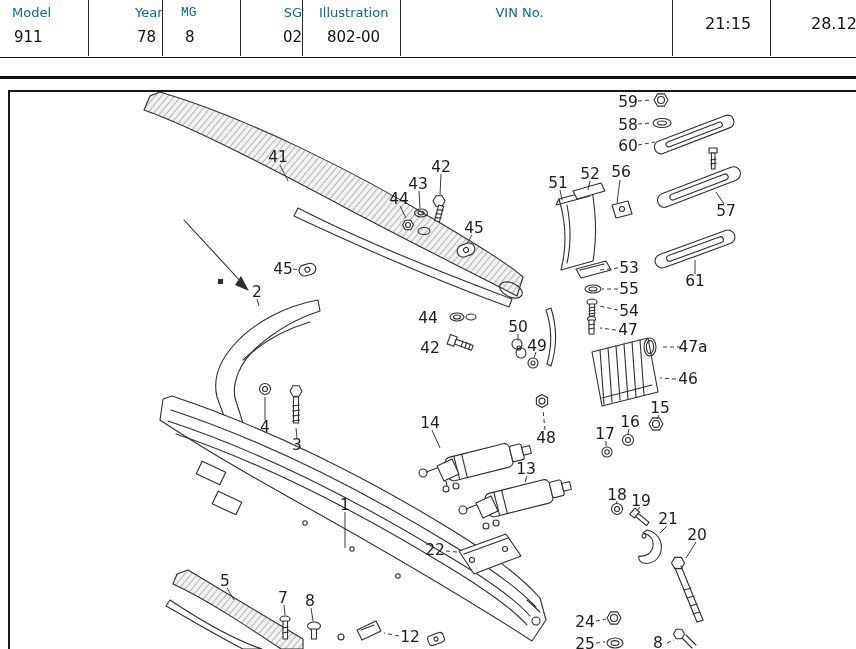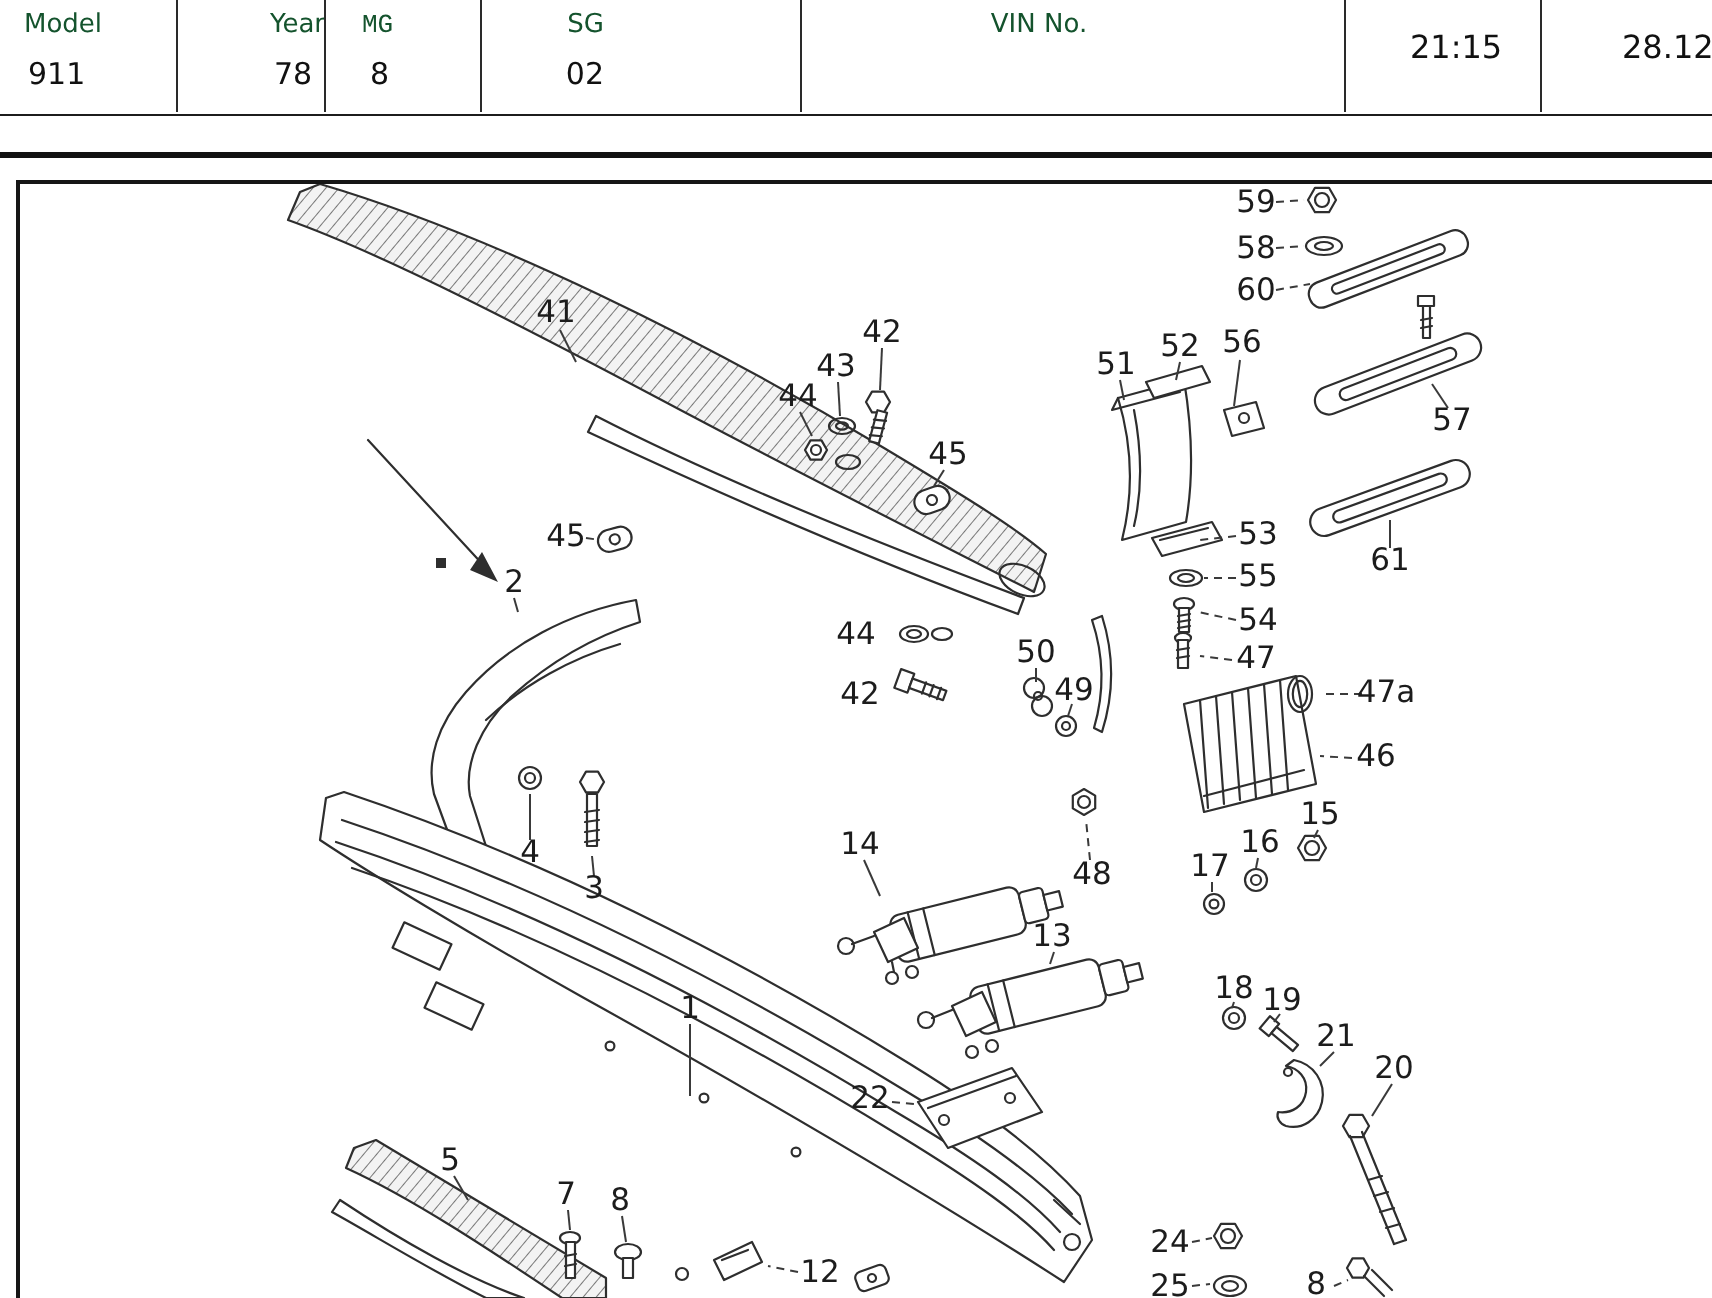--- a/index.html
+++ b/index.html
@@ -6,21 +6,21 @@
   body{
     width:856px;height:649px;position:relative;overflow:hidden;
     background:#ffffff;
     font-family:"DejaVu Sans", sans-serif;
     color:#1b1b1b;
   }
   
   .header{position:absolute;top:0;left:0;width:856px;height:56px;background:#fff;}
   .hcell{position:absolute;top:0;height:56px;box-sizing:border-box;}
   .hcell.sep{border-left:1px solid #2a2a2a;}
-  .hlabel{font-size:13px;color:#14532d;margin:5px 0 0 12px;white-space:nowrap;}
+  .hlabel{font-size:13px;color:#0369a1;margin:5px 0 0 12px;white-space:nowrap;}
   .hvalue{font-size:15px;color:#111;margin:8px 0 0 14px;white-space:nowrap;}
   .hcenter .hlabel{text-align:center;margin-left:0;}
   .hbig{font-size:16px;color:#111;margin-top:14px;white-space:nowrap;}
   .rule1{position:absolute;top:57px;left:0;width:856px;height:1px;background:#1c1c1c;}
   .rule2{position:absolute;top:76px;left:0;width:856px;height:3px;background:#111;}
   .frame-top{position:absolute;top:90px;left:8px;width:848px;height:2px;background:#161616;}
   .frame-left{position:absolute;top:90px;left:8px;width:2px;height:559px;background:#161616;}
   
   svg#diagram{position:absolute;top:0;left:0;}
   .ln{stroke:#2e2e2e;stroke-width:1.1;fill:none;stroke-linecap:round;stroke-linejoin:round;}
@@ -439,20 +439,24 @@
     <div class="hvalue">78</div>
   </div>
   <div class="hcell sep" style="left:162px;width:78px;">
     <div class="hlabel" style="margin-left:18px;font-family:Liberation Mono, monospace;">MG</div>
     <div class="hvalue" style="margin-left:22px;">8</div>
   </div>
   <div class="hcell sep" style="left:240px;width:62px;text-align:right;">
     <div class="hlabel" style="margin-left:16px;">SG</div>
     <div class="hvalue" style="margin-left:16px;">02</div>
   </div>
+  <div class="hcell sep" style="left:302px;width:98px;">
+    <div class="hlabel" style="margin-left:16px;">Illustration</div>
+    <div class="hvalue" style="margin-left:24px;">802-00</div>
+  </div>
   <div class="hcell sep hcenter" style="left:400px;width:198px;padding-left:40px;">
     <div class="hlabel">VIN No.</div>
     <div class="hvalue"></div>
   </div>
   <div class="hcell sep" style="left:672px;width:98px;">
     <div class="hbig" style="margin-left:32px;">21:15</div>
   </div>
   <div class="hcell sep" style="left:770px;width:86px;overflow:hidden;">
     <div class="hbig" style="margin-left:40px;">28.12.</div>
   </div>

